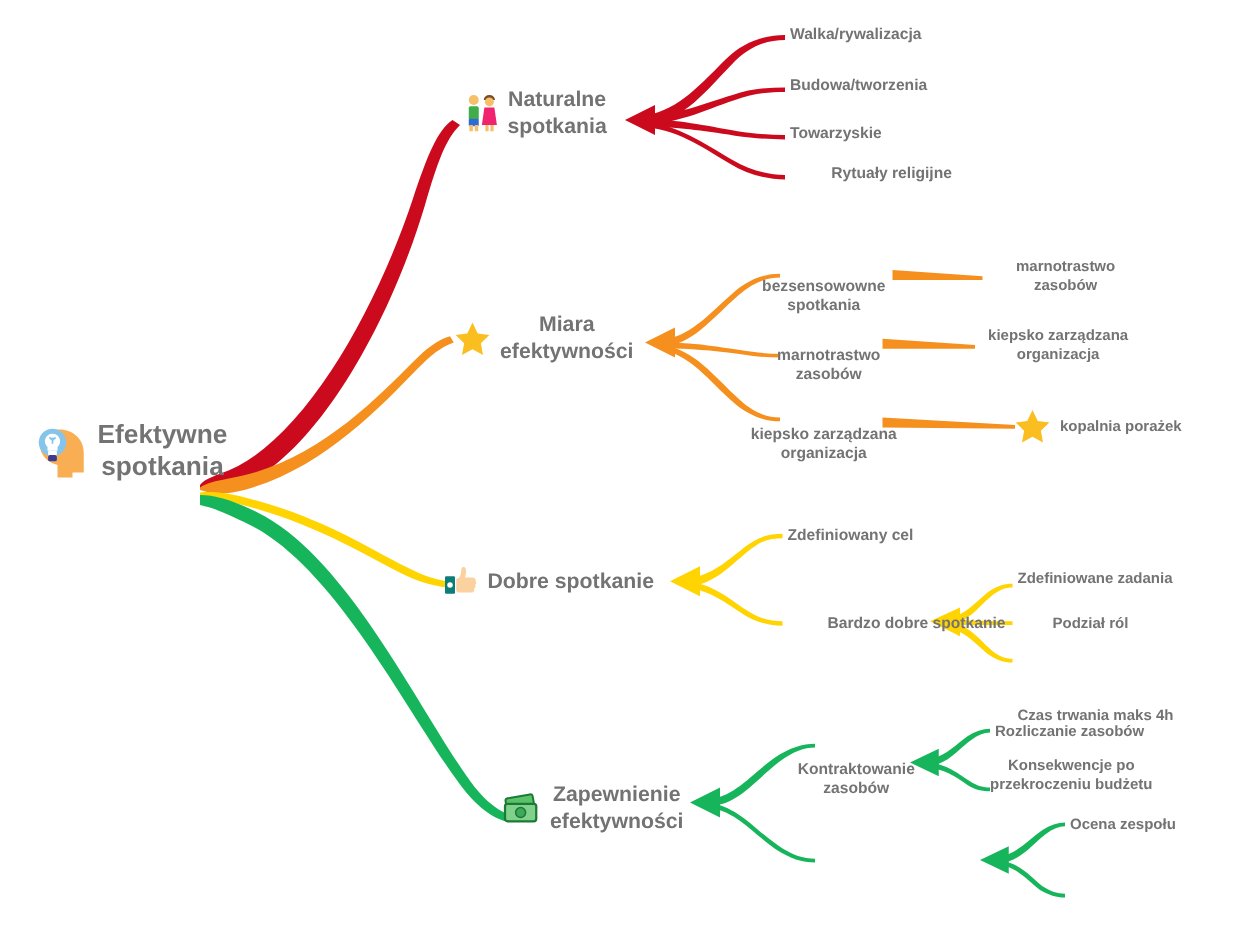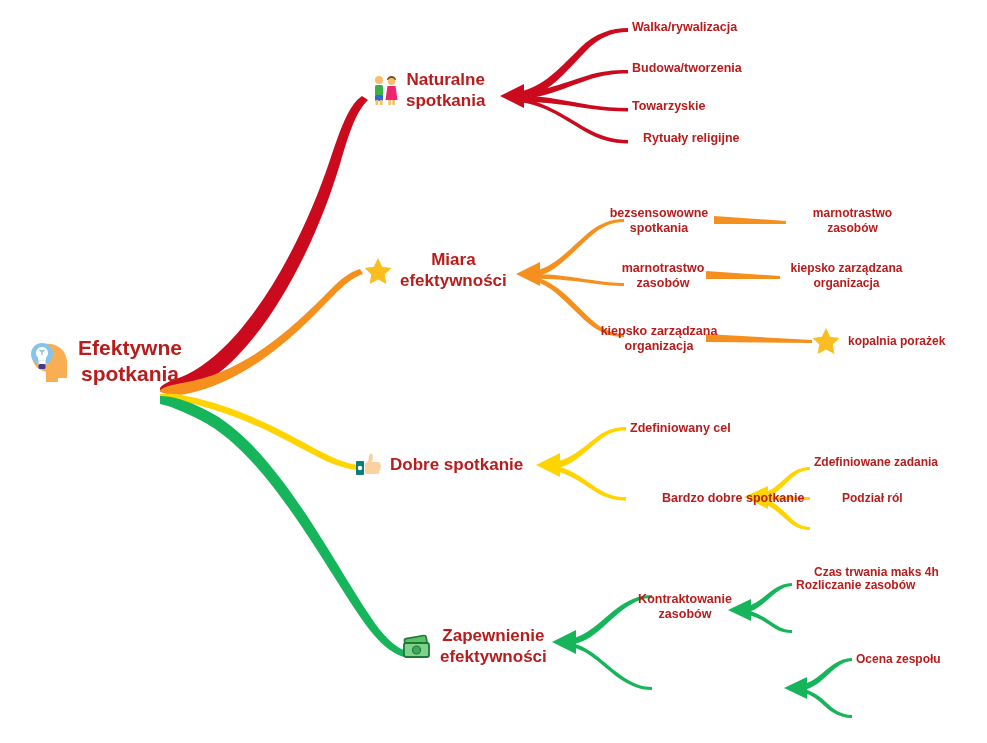--- a/index.html
+++ b/index.html
@@ -27,21 +27,21 @@
     pointer-events: none;
   }
   .node {
     position: absolute;
     display: flex;
     align-items: center;
     gap: 6px;
     white-space: nowrap;
   }
   .node-label {
-    color: #b91c1c;
+    color: #737373;
     line-height: 1.22;
   }
   .node-central .node-label {
     font-size: 21px;
     font-weight: bold;
     text-align: center;
     white-space: normal;
     width: 150px;
   }
   .node-central {
@@ -63,21 +63,21 @@
     font-size: 12px;
     font-weight: bold;
     text-align: center;
     white-space: normal;
   }
   .icon {
     display: inline-block;
     flex: none;
     line-height: 0;
   }
-  .w2 { width: 110px; }
+  .w2 { width: 110px; margin-top: 16px; }
   .w3 { width: 125px; }
 </style>
 </head>
 <body>
 
 <div id="mindmap-root">
 
   <svg id="branch-canvas" viewBox="0 0 987 743" xmlns="http://www.w3.org/2000/svg">
 
     <path d="M160,388 C163,384 168,382 176,379 C240,358 300,250 330,160 C342,124 350,104 362,96
@@ -187,21 +187,21 @@
 
   <div class="node node-l2" style="left:632px; top:20px;">
     <span class="node-label">Walka/rywalizacja</span>
   </div>
   <div class="node node-l2" style="left:632px; top:61px;">
     <span class="node-label">Budowa/tworzenia</span>
   </div>
   <div class="node node-l2" style="left:632px; top:99px;">
     <span class="node-label">Towarzyskie</span>
   </div>
-  <div class="node node-l2" style="left:610px; top:131px;padding-left:33px;">
+  <div class="node node-l2" style="left:632px; top:131px;padding-left:33px;">
     <span class="node-label">Rytuały religijne</span>
   </div>
 
   <div class="node node-l1" style="left:362px; top:250px;">
     <span class="icon">
       <svg width="32" height="32" viewBox="0 0 32 32" xmlns="http://www.w3.org/2000/svg">
         <path d="M16,3 L20.2,11.8 L29.5,13 L22.7,19.5 L24.4,29 L16,24.4 L7.6,29 L9.3,19.5 L2.5,13 L11.8,11.8 Z" fill="#FBBE21"></path>
       </svg>
     </span>
     <span class="node-label">
@@ -299,20 +299,26 @@
 
   <div class="node node-l2" style="left:630px; top:592px;">
     <span class="node-label w2">
       <span>Kontraktowanie</span><br>
       <span>zasobów</span>
     </span>
   </div>
   <div class="node node-l3" style="left:796px; top:578px;">
     <span class="node-label">Rozliczanie zasobów</span>
   </div>
+  <div class="node node-l3" style="left:782px; top:605px;">
+    <span class="node-label" style="width:150px;">
+      <span>Konsekwencje po</span><br>
+      <span>przekroczeniu budżetu</span>
+    </span>
+  </div>
 
   <div class="node node-l3" style="left:856px; top:652px;">
     <span class="node-label">Ocena zespołu</span>
   </div>
   <div class="node node-l3" style="left:892px; top:709px;margin-top:44px;">
     <span class="node-label">Ocena w projekcie</span>
   </div>
 
 </div>
 

